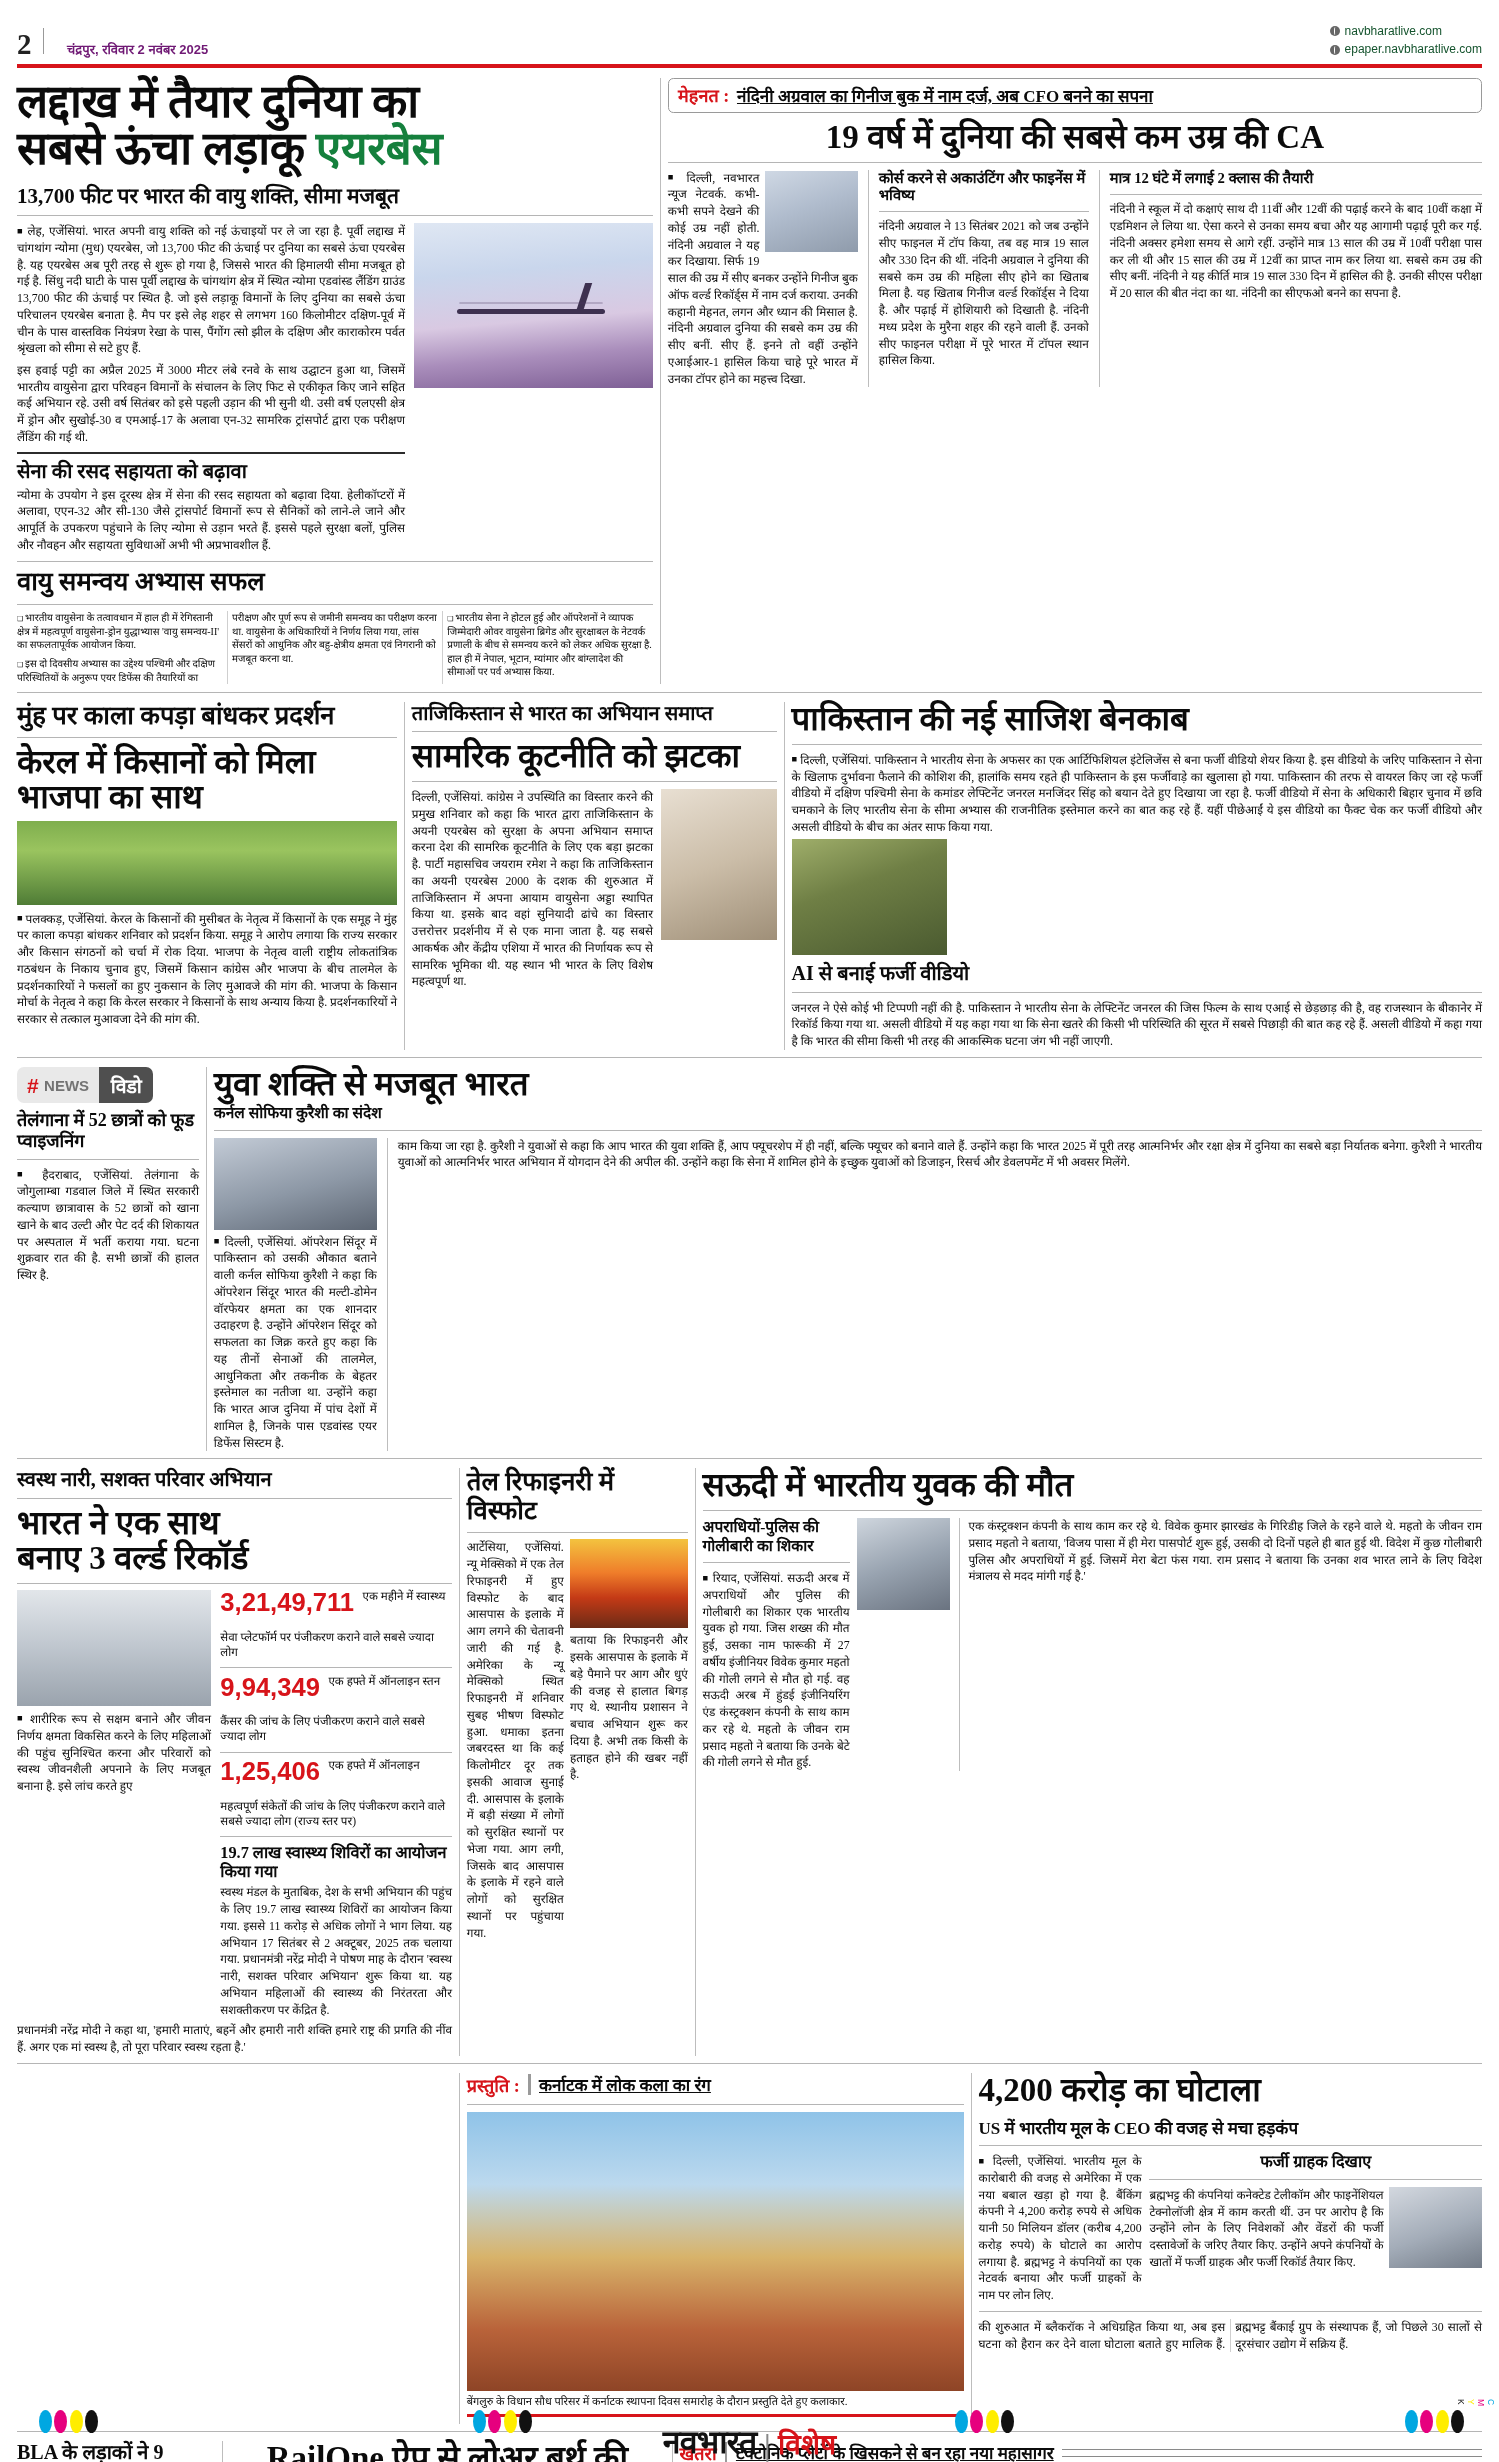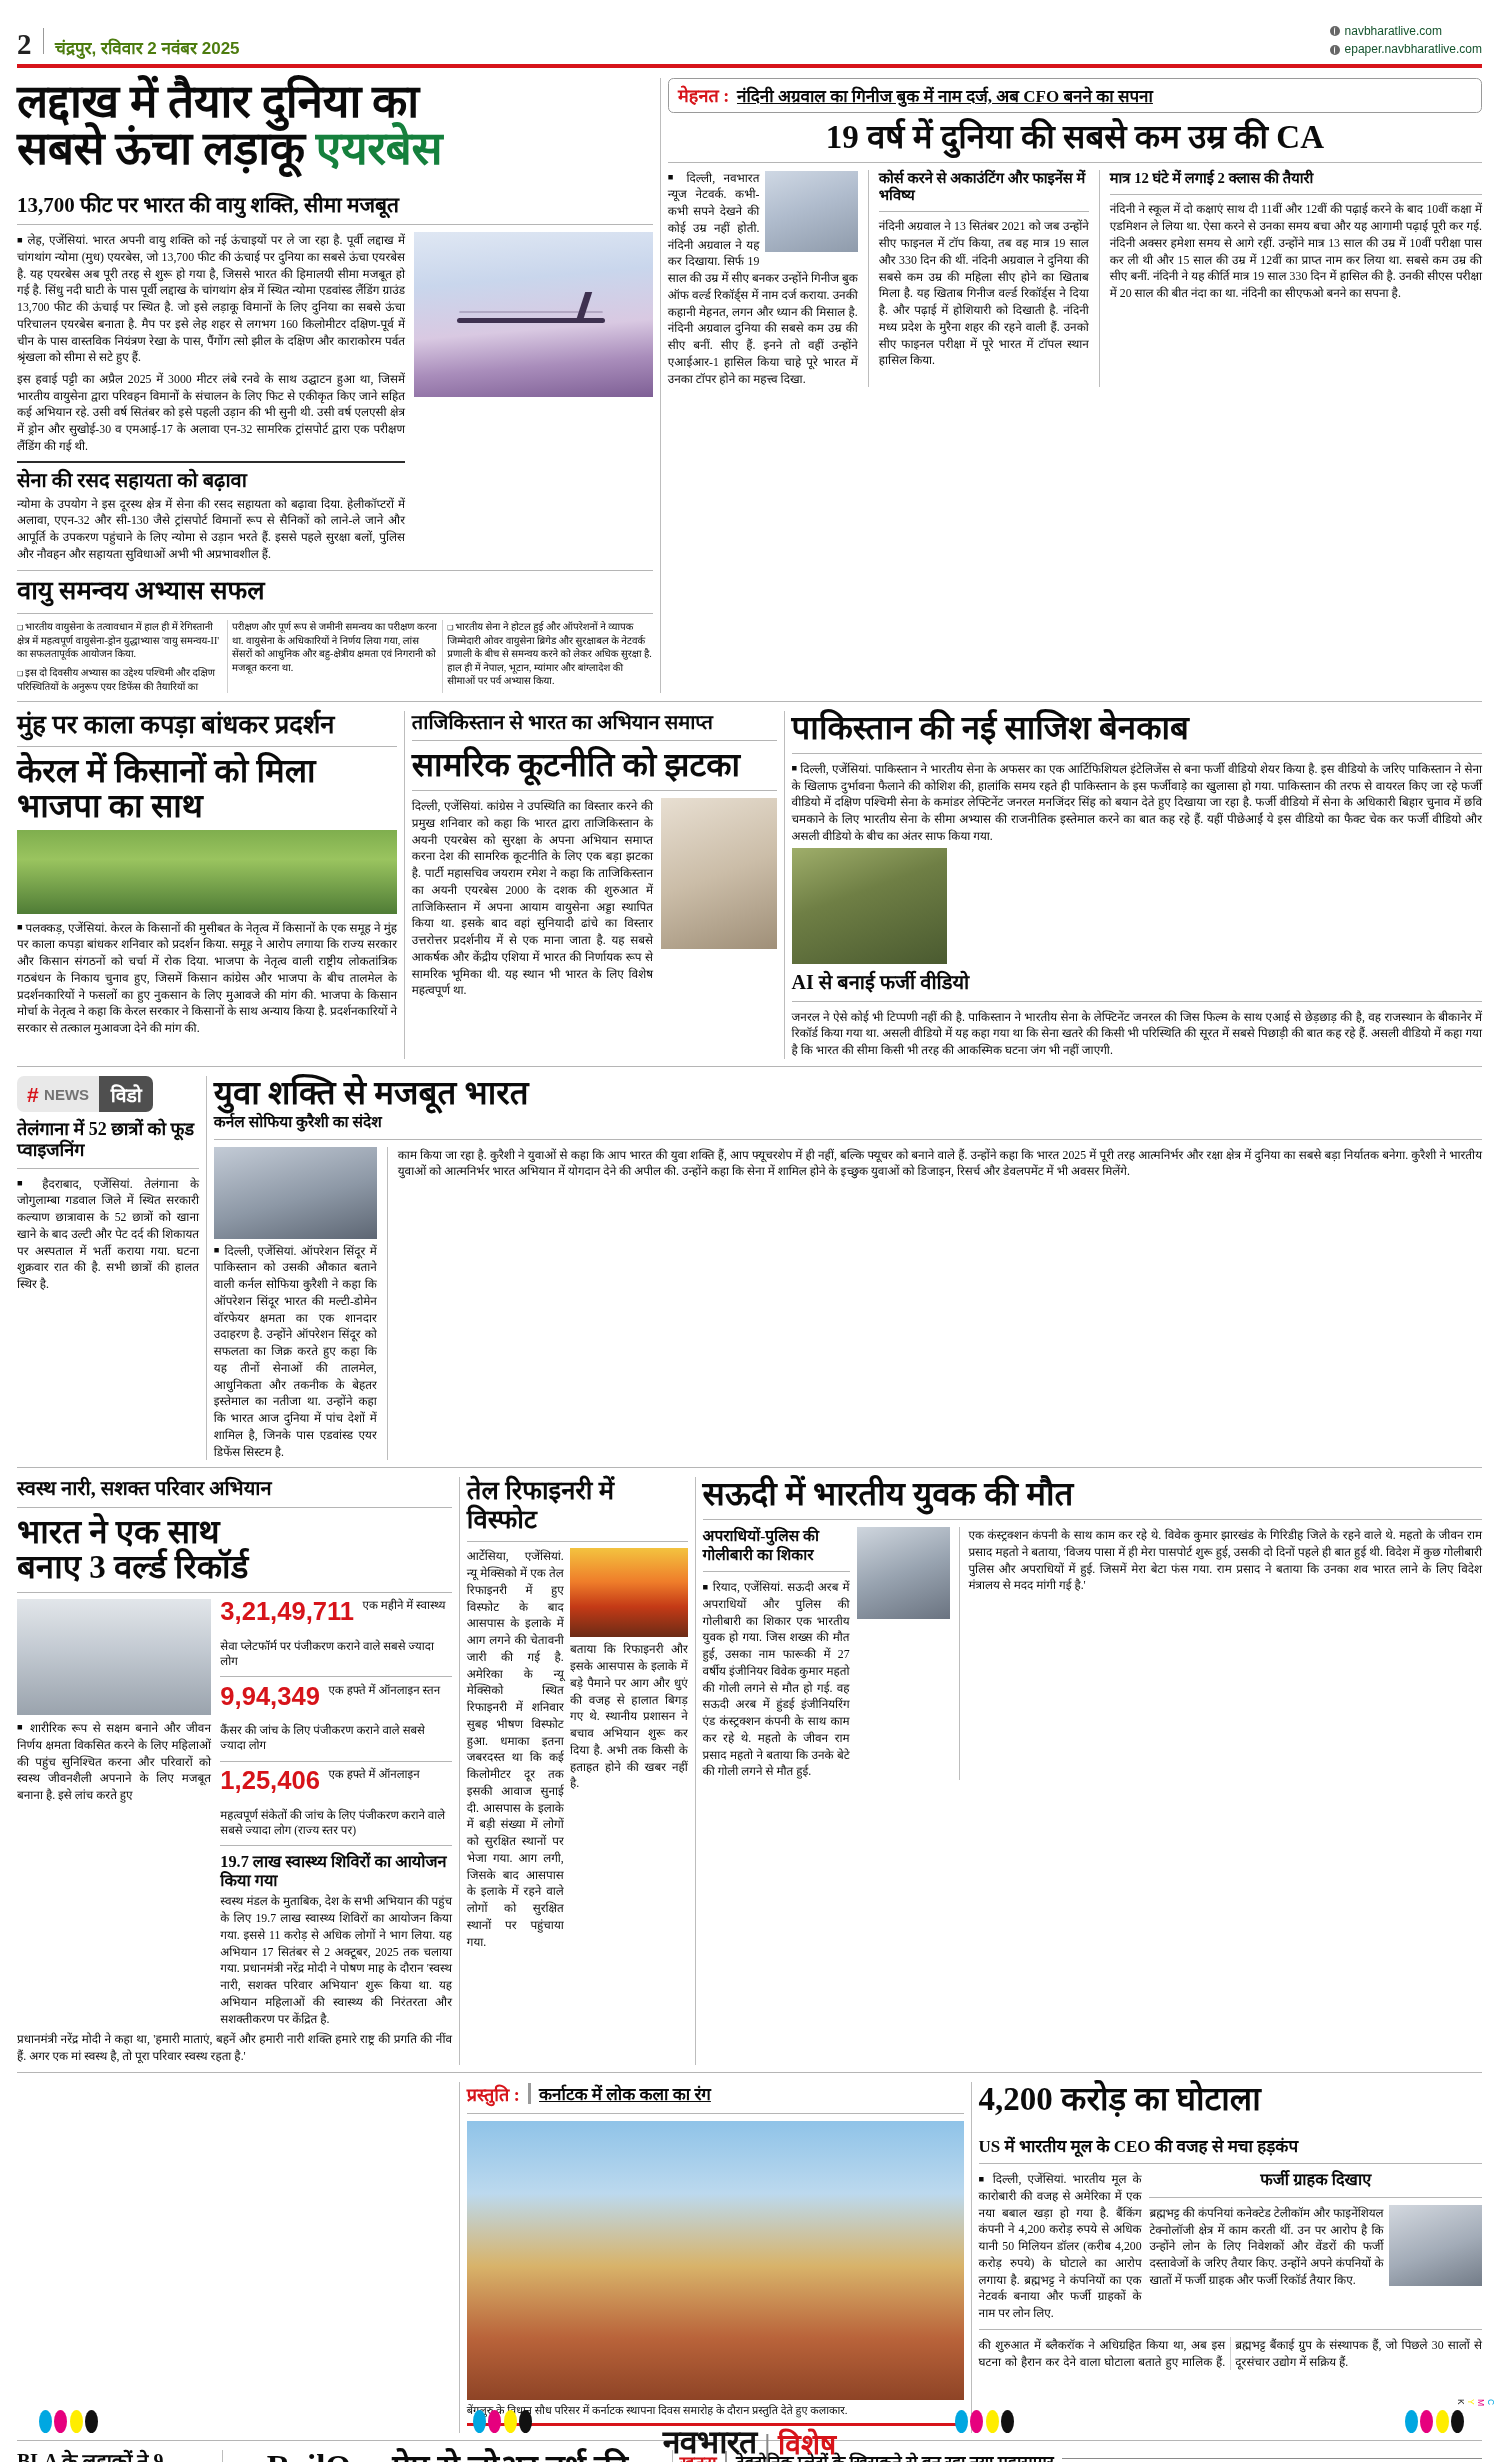--- a/index.html
+++ b/index.html
@@ -11,21 +11,21 @@
     position:relative;
     overflow:hidden;
   }
   .page { width:1499px; height:2462px; padding:14px 17px 0 17px; position:relative; }
 
   
   .masthead { display:flex; align-items:flex-end; justify-content:space-between; height:45px; }
   .mh-left { display:flex; align-items:baseline; gap:11px; }
   .pageno { font-size:29px; font-weight:700; color:#222; line-height:1; }
   .vdiv { width:1.6px; height:26px; background:#999; display:inline-block; }
-  .dateline { font-size:17px; color:#4d7c0f; font-family:"Liberation Sans",sans-serif; font-weight:600; }
+  .dateline { font-size:13px; color:#701a75; font-family:"Liberation Sans",sans-serif; font-weight:600;margin-left:12px; }
   .mh-center { display:flex; align-items:flex-end; gap:10px; position:absolute; left:50%; transform:translateX(-50%); bottom:0; }
   .brand { font-size:32px; font-weight:700; letter-spacing:-0.8px; color:#111; font-family:"Liberation Sans",sans-serif; }
   .brand-div { width:1.6px; height:28px; background:#888; }
   .brand-red { font-size:28px; font-weight:700; color:#d7141a; font-family:"Liberation Sans",sans-serif; }
   .mh-right { text-align:left; font-size:12px; font-family:"Liberation Sans",sans-serif; color:#14532d; line-height:1.55; }
   .mh-right div { display:flex; align-items:center; gap:4.7px; }
   .globe { width:10px;height:10px;border-radius:50%;background:#666;display:inline-block;position:relative;flex:none; }
   .globe:after{content:"";position:absolute;left:3.9px;top:0.8px;width:2.3px;height:8.5px;border-left:1.1px solid #fff;border-radius:50%;}
   .rule-red { height:3.9px; background:#d7141a; margin-top:5.4px; }
 
@@ -36,21 +36,21 @@
   .lead { width:636px; flex:none; }
   .right-zone { flex:1; }
 
   
   .hl-xl { font-size:46px; font-weight:700; line-height:1.04; letter-spacing:-0.4px; }
   .hl-lg { font-size:33px; font-weight:700; line-height:1.06; }
   .hl-md { font-size:25.6px; font-weight:700; line-height:1.1; }
   .hl-sm { font-size:20px; font-weight:700; line-height:1.12; }
   .hl-xs { font-size:16.3px; font-weight:700; line-height:1.15; }
   .red { color:#15803d; }
-  .sub { font-size:21px; font-weight:700; line-height:1.15; margin-top:20px; }
+  .sub { font-size:21px; font-weight:700; line-height:1.15; margin-top:11px; }
   .sub-sm { font-size:15.5px; font-weight:700; line-height:1.2; }
   .body { font-size:11.8px; line-height:1.42; text-align:justify; }
   .bullet::before{ content:"■ "; font-size:9.3px; vertical-align:1.6px; }
   .cap { font-size:11px; line-height:1.3; padding-top:3.1px; }
   .mini { font-size:10px; line-height:1.35; }
 
   .bodycols2 { column-count:2; column-gap:10px; column-rule:0.8px solid #cfcfcf; }
   .bodycols3 { column-count:3; column-gap:9.3px; column-rule:0.8px solid #cfcfcf; }
 
   .hr-thin { height:0.8px; background:#b5b5b5; margin:7px 0; }

